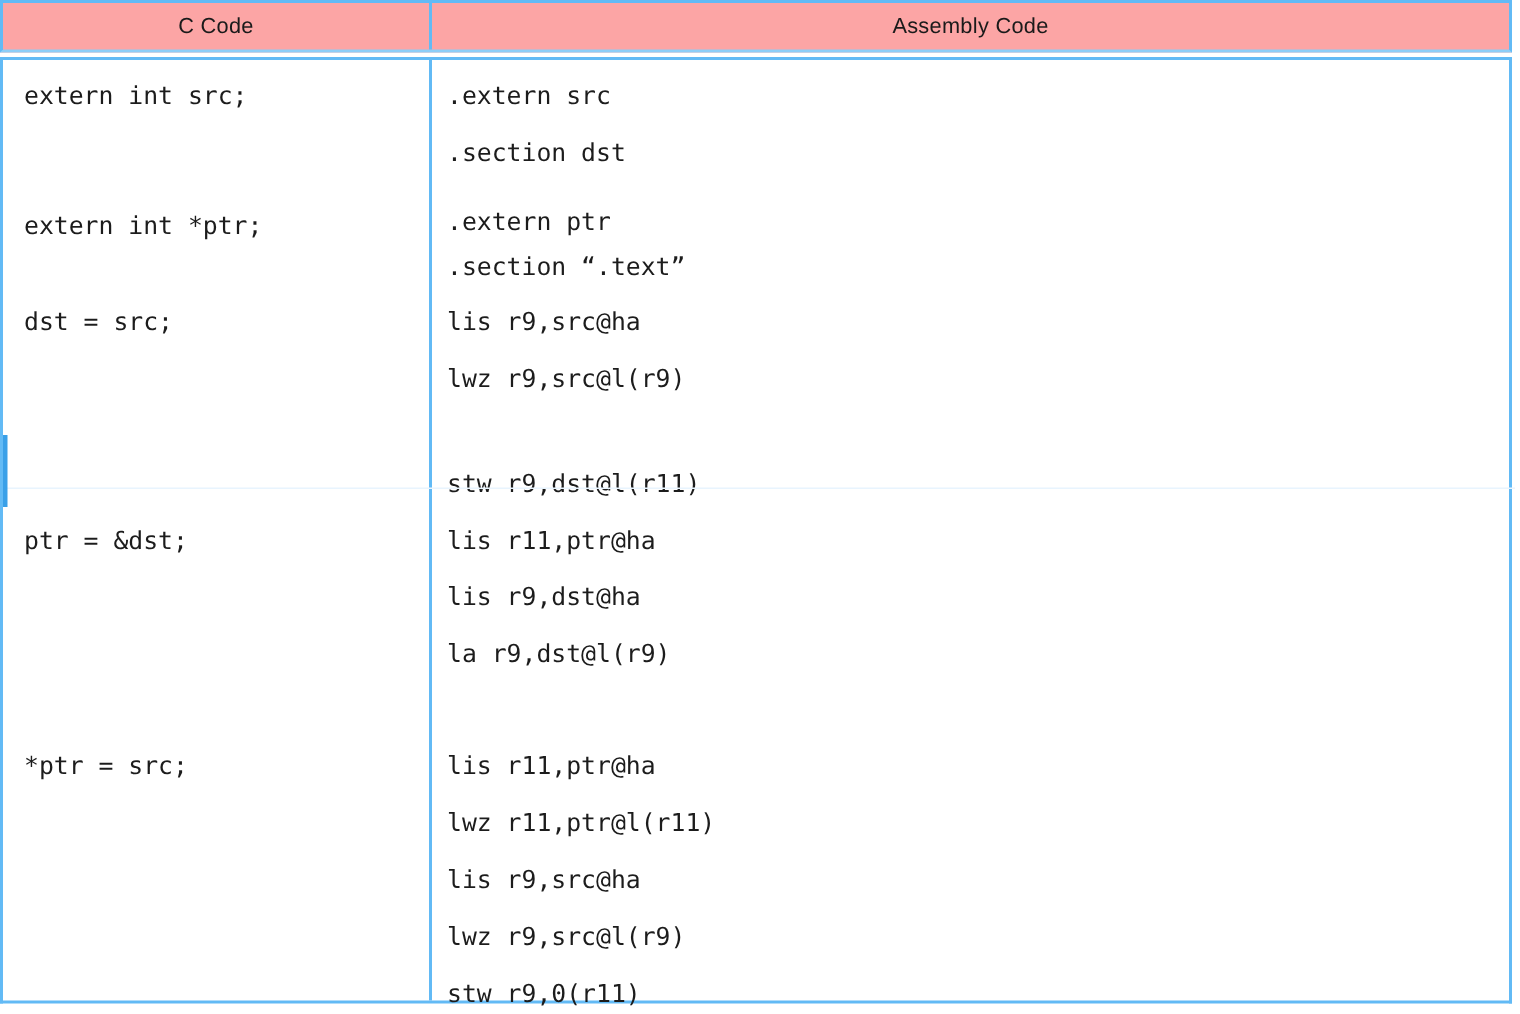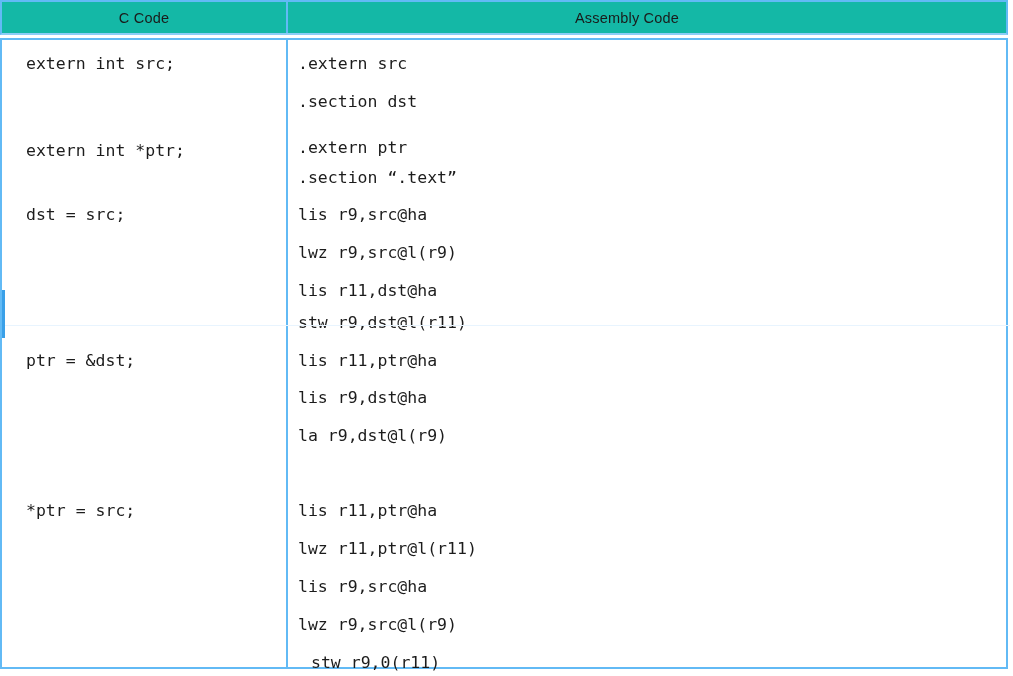--- a/index.html
+++ b/index.html
@@ -27,21 +27,22 @@
     left: 0;
     top: 0;
     width: 1008px;
     height: 35px;
     box-sizing: border-box;
     border-left: 2px solid #62baf5;
     border-top: 2px solid #62baf5;
     border-right: 2px solid #62baf5;
     border-bottom: 2px solid #8ccdf7;
     display: flex;
-    background: #14b8a6;
+    background: #fca5a5;
+    gap: 20px;
   }
   .header-cell {
     display: flex;
     align-items: center;
     justify-content: center;
     box-sizing: border-box;
     height: 100%;
     font-family: "Liberation Sans", sans-serif;
     font-size: 14.5px;
     color: #1a1a1a;
@@ -103,21 +104,21 @@
   }
 
   
   .code-line {
     position: absolute;
     font-family: "DejaVu Sans Mono", "Liberation Mono", monospace;
     font-size: 16.5px;
     line-height: 20px;
     color: #1c1c1c;
     white-space: pre;
-    left: 24px;
+    left: 14px;
   }
   .asm-col .code-line {
     left: 10px;
   }
 
   
   .edge-tick {
     position: absolute;
     left: 0;
     width: 3px;
@@ -147,29 +148,28 @@
         <div class="code-line" style="top: 311px;">ptr = &amp;dst;</div>
         <div class="code-line" style="top: 461px;">*ptr = src;</div>
       </div>
     <div class="body-cell asm-col" id="asm-col-cell">
         <div class="code-line" style="top: 14px;">.extern src</div>
         <div class="code-line" style="top: 52px;">.section dst</div>
         <div class="code-line" style="top: 98px;">.extern ptr</div>
         <div class="code-line" style="top: 128px;">.section “.text”</div>
         <div class="code-line" style="top: 165px;">lis r9,src@ha</div>
         <div class="code-line" style="top: 203px;">lwz r9,src@l(r9)</div>
-        <div class="code-line" style="top: 241px;">lis r11,dst@ha</div>
         <div class="code-line" style="top: 273px;">stw r9,dst@l(r11)</div>
         <div class="code-line" style="top: 311px;">lis r11,ptr@ha</div>
         <div class="code-line" style="top: 348px;">lis r9,dst@ha</div>
         <div class="code-line" style="top: 386px;">la r9,dst@l(r9)</div>
         <div class="code-line" style="top: 461px;">lis r11,ptr@ha</div>
         <div class="code-line" style="top: 499px;">lwz r11,ptr@l(r11)</div>
         <div class="code-line" style="top: 537px;">lis r9,src@ha</div>
         <div class="code-line" style="top: 575px;">lwz r9,src@l(r9)</div>
-        <div class="code-line" style="top: 613px; margin-left: 13px;">stw r9,0(r11)</div>
+        <div class="code-line" style="top: 613px;">stw r9,0(r11)</div>
       </div>
   <div class="faint-divider" style="top: 285px;"></div>
       <div class="edge-tick" style="top: 250px; height: 38px;"></div>
       <div class="edge-tick" style="top: 288px; height: 10px;"></div>
     </div>
 
 </div>
 
 </body></html>

